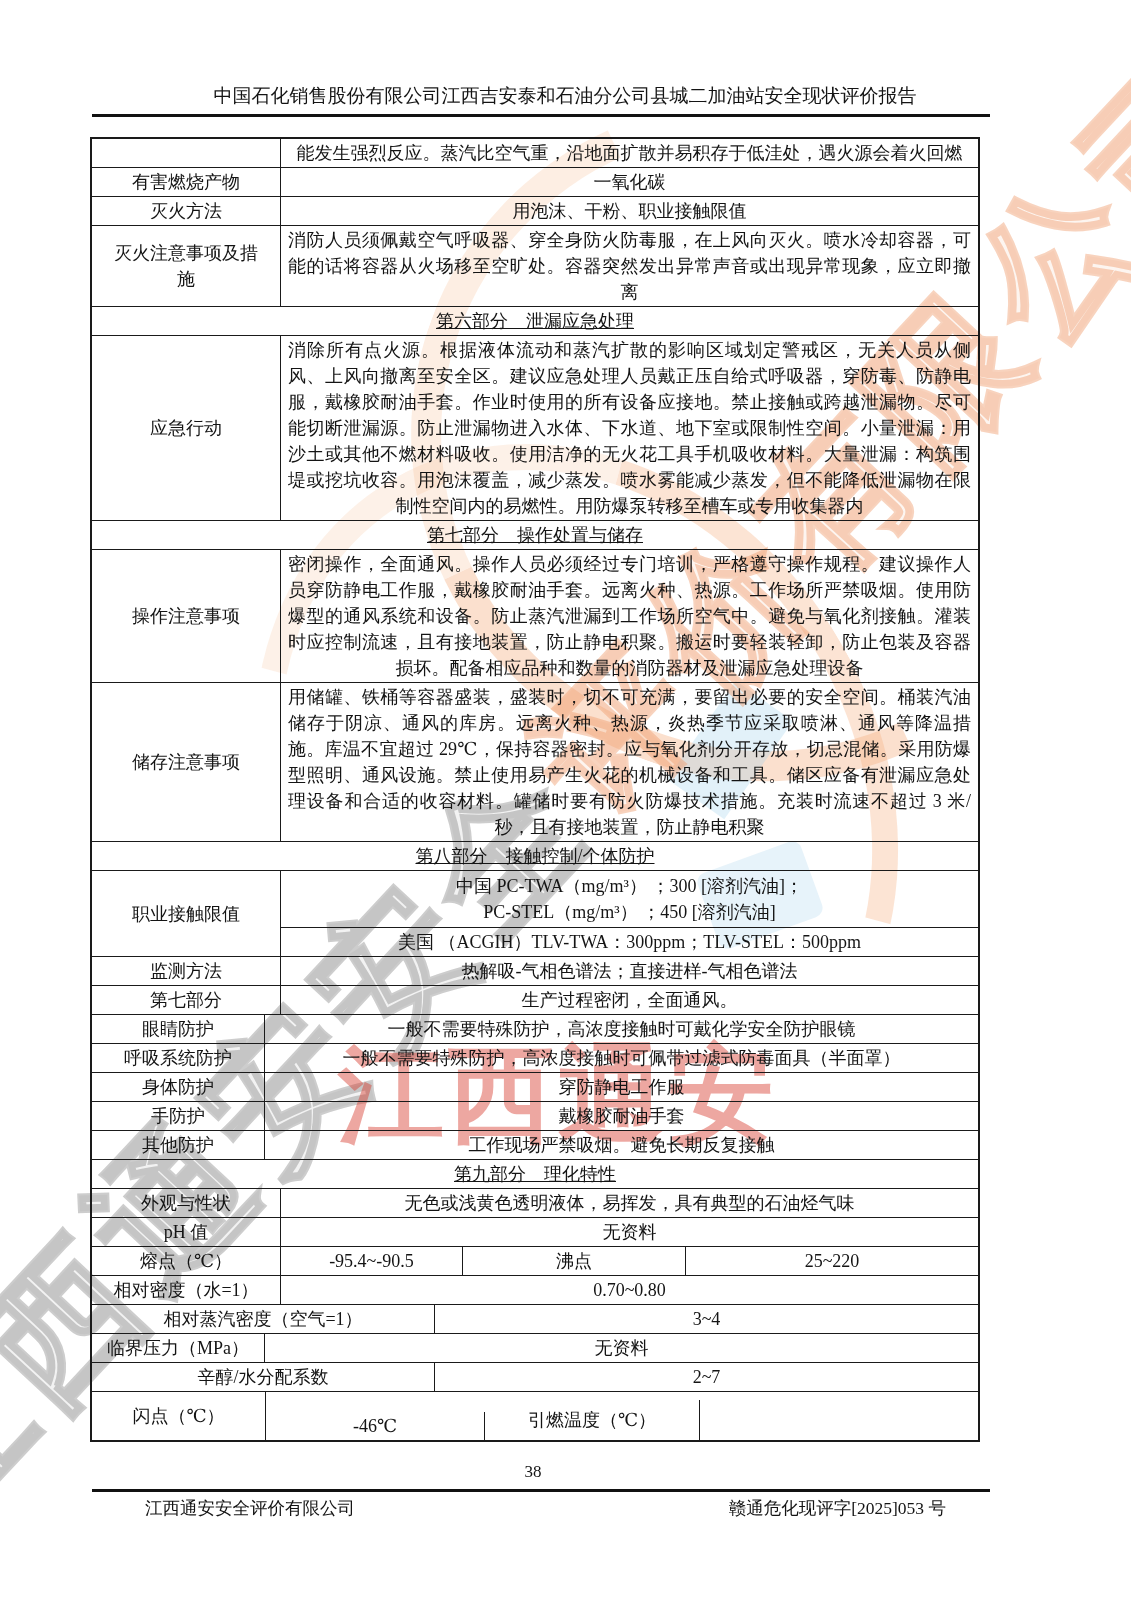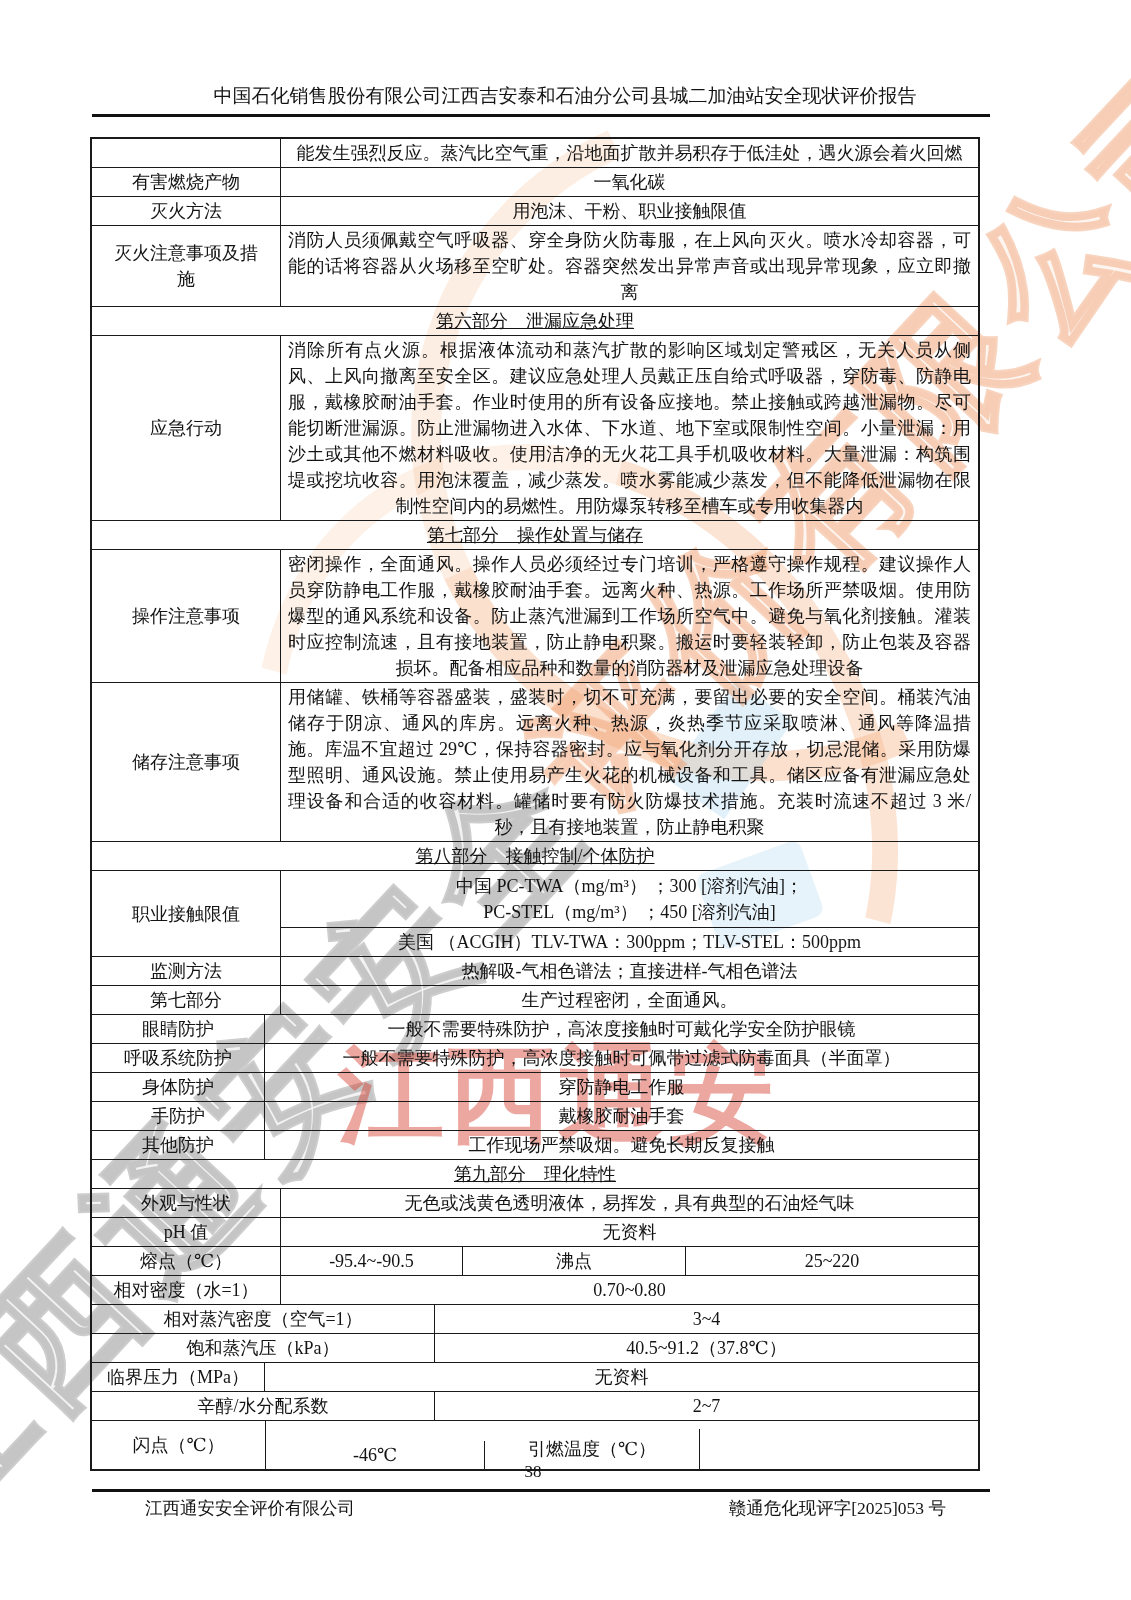--- a/index.html
+++ b/index.html
@@ -196,24 +196,20 @@
       <div class="row">
         <div class="lbl">相对密度（水=1）</div>
         <div class="val">0.70~0.80</div>
       </div>
 
       <div class="row">
         <div class="lbl wide">相对蒸汽密度（空气=1）</div>
         <div class="val">3~4</div>
       </div>
 
-      <div class="row">
-        <div class="lbl wide">饱和蒸汽压（kPa）</div>
-        <div class="val">40.5~91.2（37.8℃）</div>
-      </div>
 
       <div class="row">
         <div class="lbl mid">临界压力（MPa）</div>
         <div class="val">无资料</div>
       </div>
 
       <div class="row">
         <div class="lbl wide">辛醇/水分配系数</div>
         <div class="val">2~7</div>
       </div>

